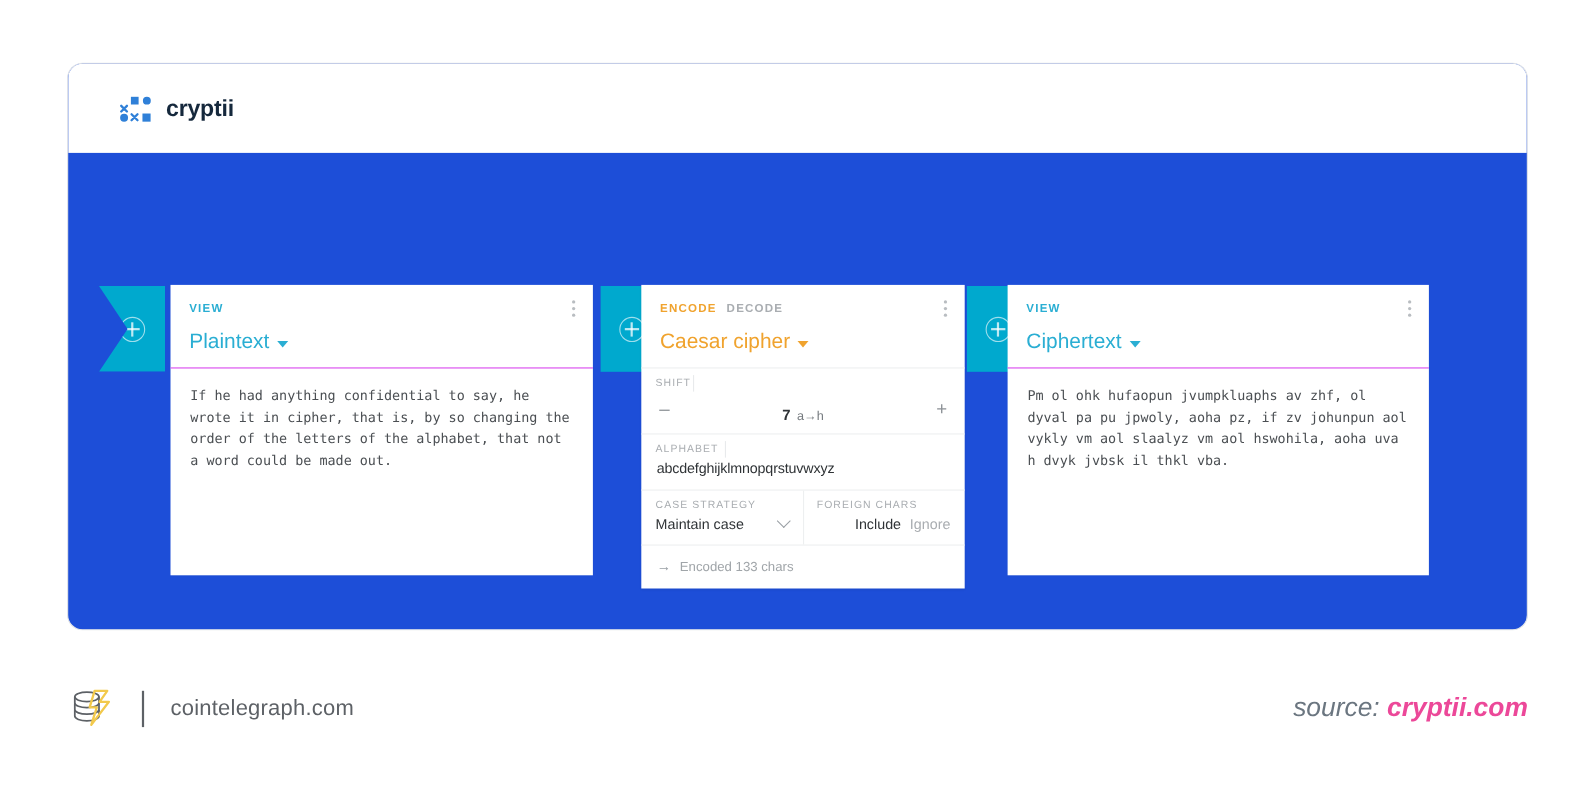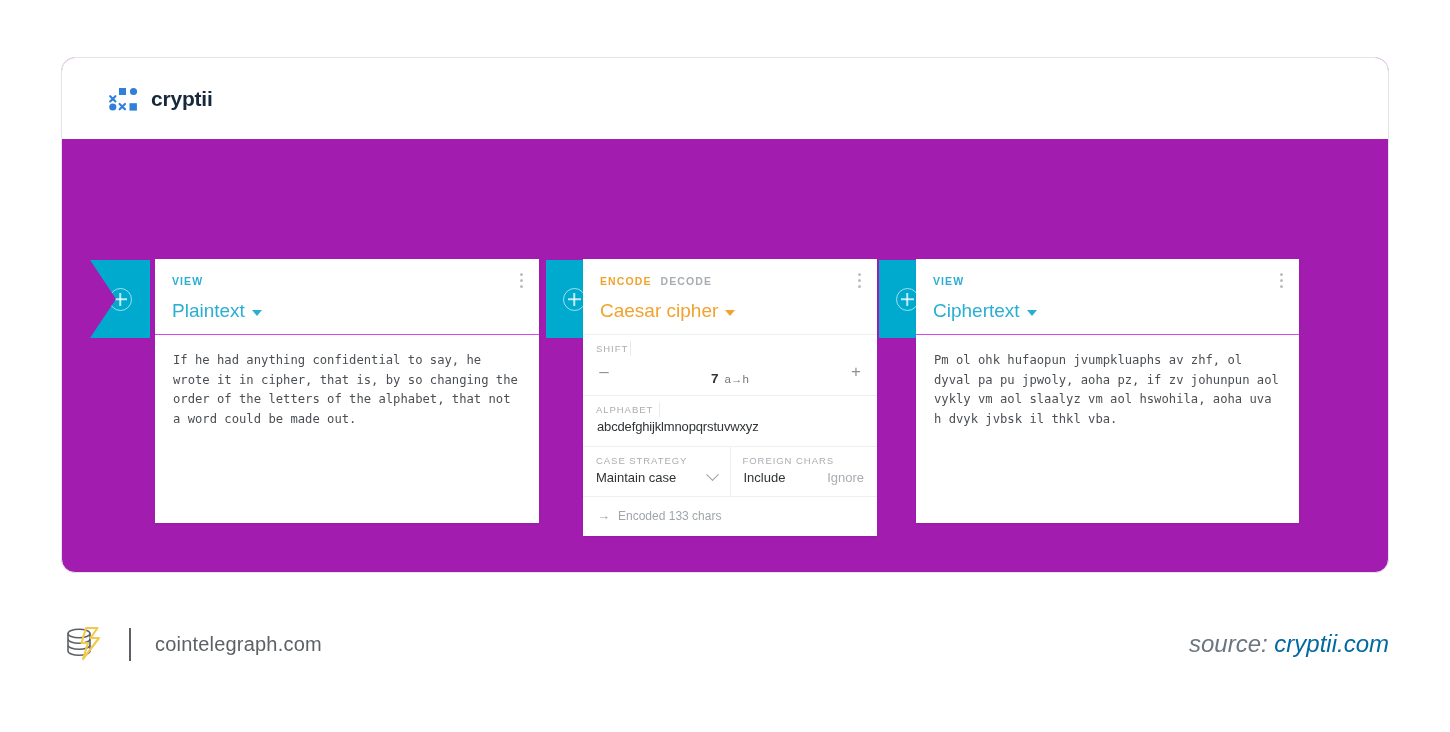--- a/index.html
+++ b/index.html
@@ -14,21 +14,21 @@
     overflow: hidden;
   }
 
   
   .app-frame {
     position: absolute;
     left: 61px;
     top: 57px;
     width: 1328px;
     height: 516px;
-    background: #a21caf;
+    background: #1d4ed8;
     border: 1px solid #e3e5e7;
     border-radius: 14px;
     box-sizing: border-box;
     overflow: hidden;
   }
 
   .app-header {
     height: 81px;
     background: #ffffff;
     display: flex;
@@ -245,21 +245,21 @@
   }
   .split-cell + .split-cell { border-left: 1px solid #edeff0; }
   .split-value {
     padding: 3px 13px 11px 13px;
     font-size: 13px;
     color: #2f3336;
     display: flex;
     align-items: center;
     justify-content: space-between;
   }
-  .split-value.opts { justify-content: space-between; gap: 8px; }
+  .split-value.opts { justify-content: flex-end; gap: 8px; }
   .opt-on  { color: #2f3336; font-weight: 500; }
   .opt-off { color: #a9adb1; }
   .chev {
     width: 8px; height: 8px;
     border-right: 1.6px solid #9aa0a5;
     border-bottom: 1.6px solid #9aa0a5;
     transform: rotate(45deg) translate(-2px,-2px);
   }
 
   .status-row {
@@ -299,21 +299,21 @@
   .footer-right {
     position: absolute;
     right: 61px;
     top: 30px;
     font-size: 24px;
     font-style: italic;
     color: #3f4a55;
     white-space: nowrap;
   }
   .footer-right .src-label { font-weight: 300; color: #6b7680; }
-  .footer-right .src-value { font-weight: normal; color: #0369a1; }
+  .footer-right .src-value { font-weight: bold; color: #ec4899; }
 </style>
 </head>
 <body>
 
 <div class="app-frame">
 
   <div class="app-header">
     <div class="brand">
       <svg class="brand-mark" viewBox="0 0 30 24">
         <rect x="10" y="1" width="7" height="7" fill="#2f80d8"></rect>

